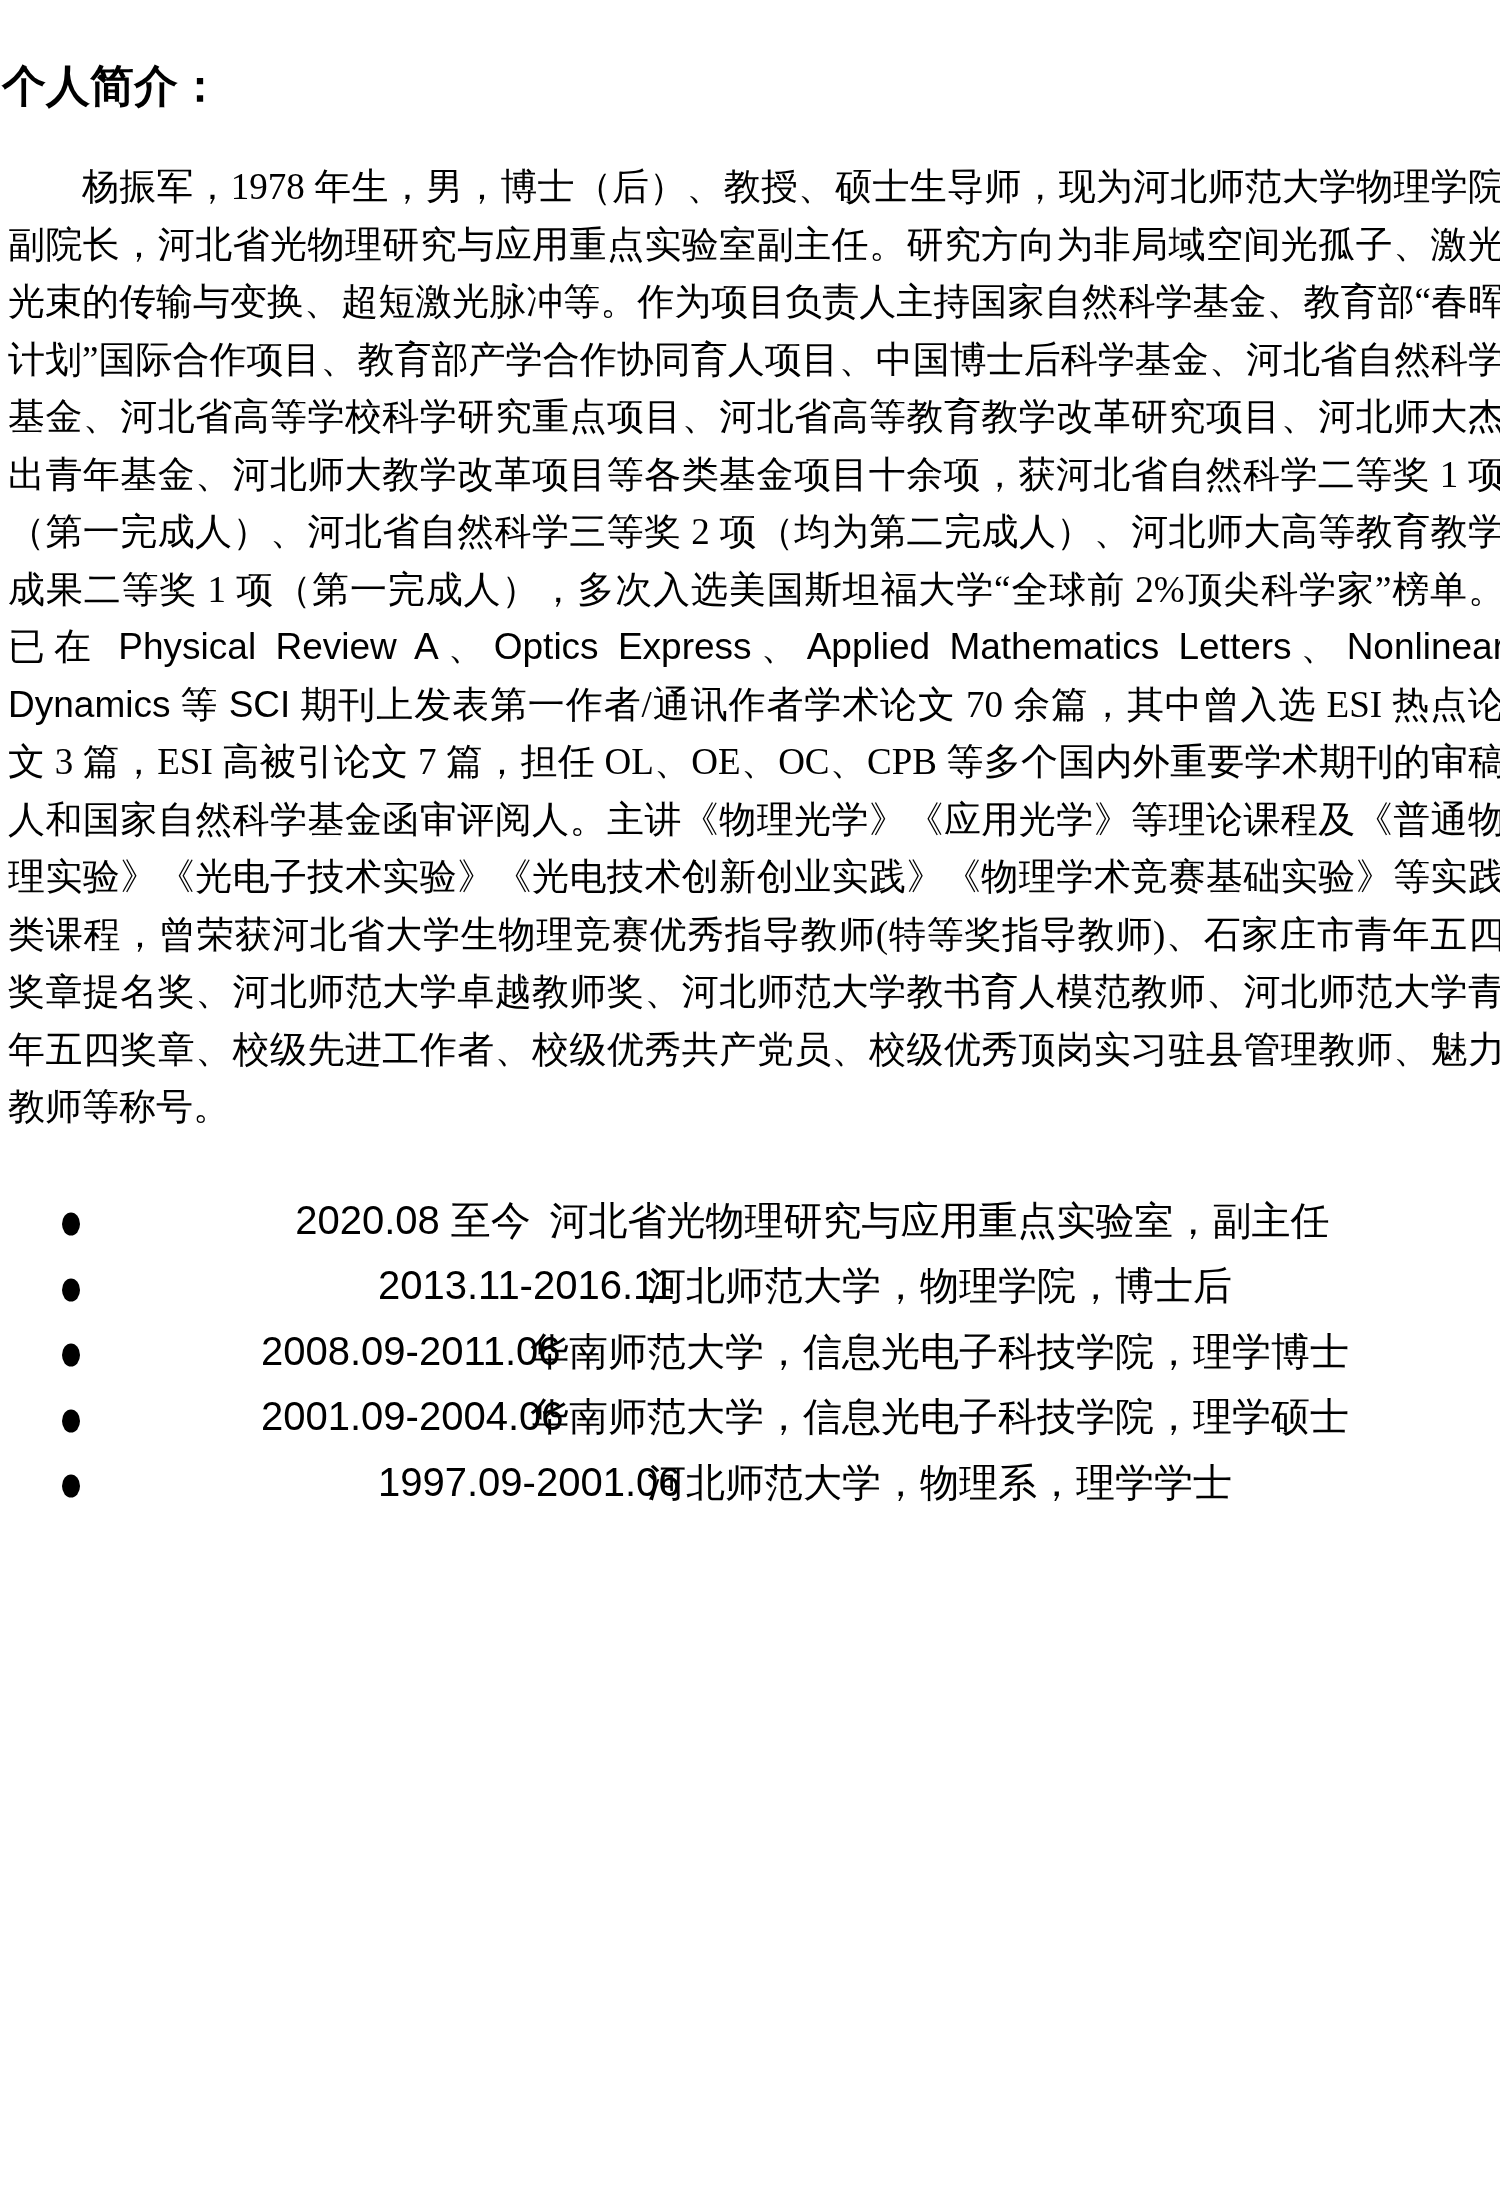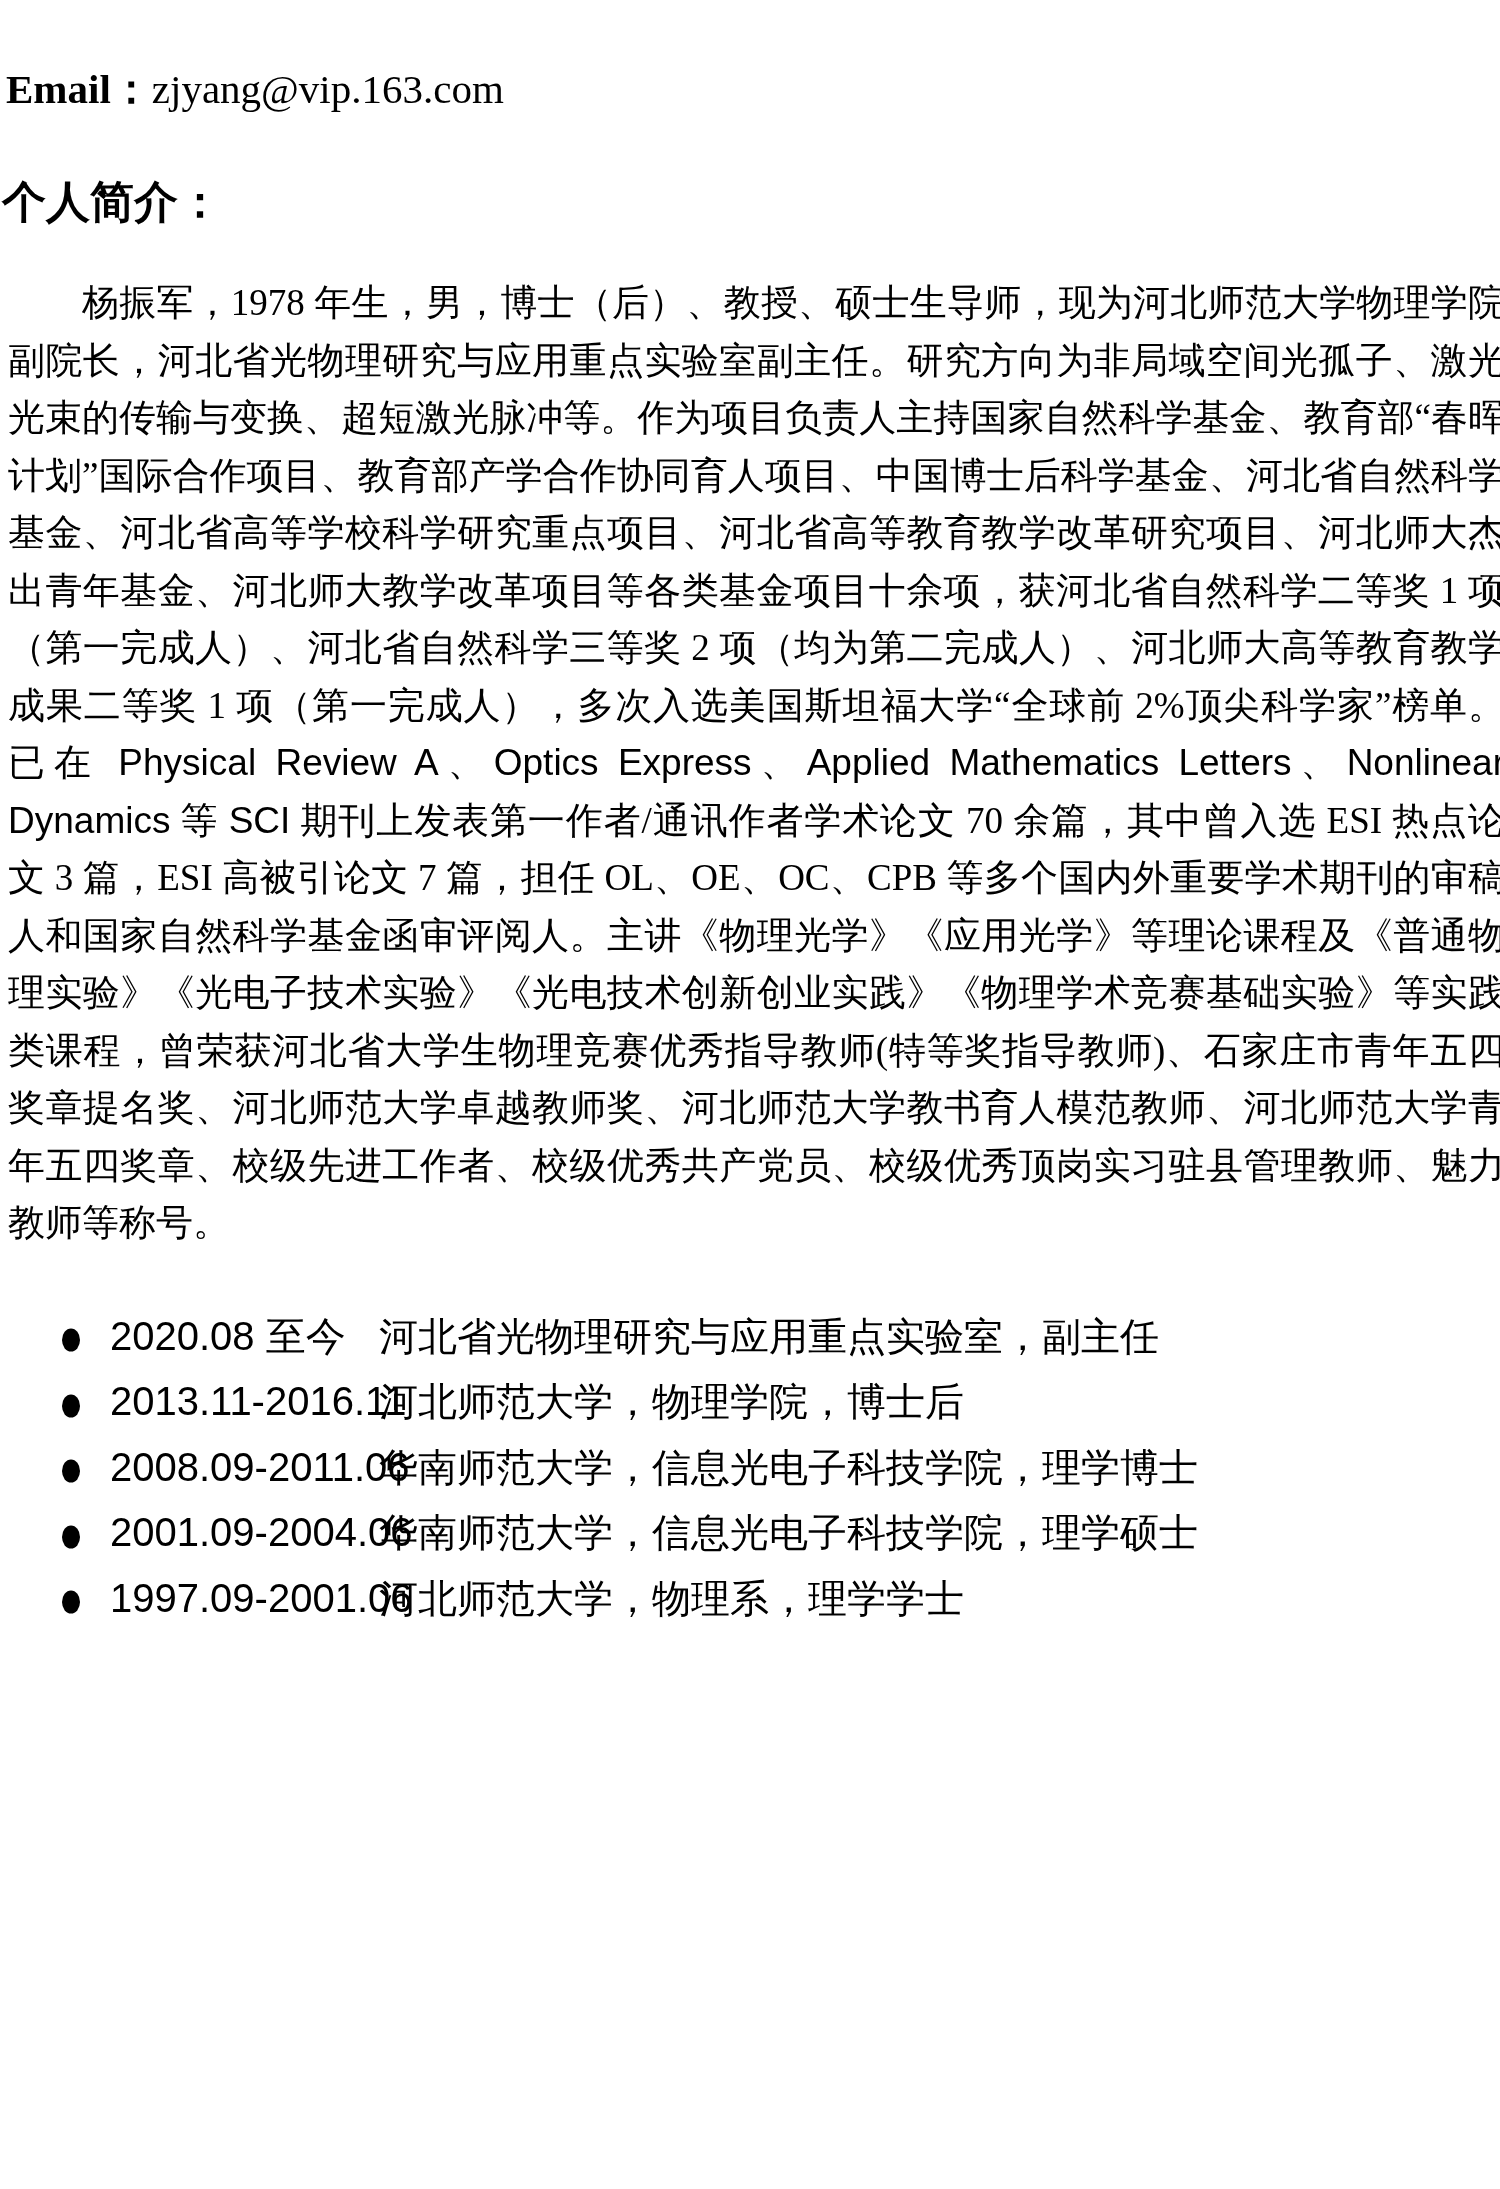--- a/index.html
+++ b/index.html
@@ -76,20 +76,21 @@
     padding-left: 8px;
   }
   .seg-cn { font-family: "Liberation Serif", serif; }
   .seg-en { font-family: "Liberation Sans", sans-serif; }
 
   
   ul.bullet-list {
     list-style: none;
     margin: 56px 0 0 0;
     padding: 0;
+    text-align: center;
   }
   ul.bullet-list li {
     position: relative;
     padding-left: 110px;
     min-height: 57.5px;
     line-height: 57.5px;
     white-space: nowrap;
   }
   .bullet {
     position: absolute;
@@ -113,23 +114,20 @@
     font-family: "Liberation Serif", serif;
   }
 </style>
 </head>
 <body>
 
 <div class="page">
 
 
 
-  <div class="email-row">
-    <span class="email-label">Email：</span><span class="email-address">zjyang@vip.163.com</span>
-  </div>
 
   <h2 class="section-heading-serif">个人简介：</h2>
 
   <p class="intro-paragraph"><span class="seg-cn">杨振军，1978 年生，男，博士（后）、教授、硕士生导师，现为河北师范大学物理学院副院长，河北省光物理研究与应用重点实验室副主任。研究方向为非局域空间光孤子、激光光束的传输与变换、超短激光脉冲等。作为项目负责人主持国家自然科学基金、教育部“春晖计划”国际合作项目、教育部产学合作协同育人项目、中国博士后科学基金、河北省自然科学基金、河北省高等学校科学研究重点项目、河北省高等教育教学改革研究项目、河北师大杰出青年基金、河北师大教学改革项目等各类基金项目十余项，获河北省自然科学二等奖 1 项（第一完成人）、河北省自然科学三等奖 2 项（均为第二完成人）、河北师大高等教育教学成果二等奖 1 项（第一完成人），多次入选美国斯坦福大学“全球前 2%顶尖科学家”榜单。已在 </span><span class="seg-en">Physical Review A</span><span class="seg-cn">、</span><span class="seg-en">Optics Express</span><span class="seg-cn">、</span><span class="seg-en">Applied Mathematics Letters</span><span class="seg-cn">、</span><span class="seg-en">Nonlinear Dynamics</span><span class="seg-cn"> 等 </span><span class="seg-en">SCI</span><span class="seg-cn"> 期刊上发表第一作者/通讯作者学术论文 70 余篇，其中曾入选 ESI 热点论文 3 篇，ESI 高被引论文 7 篇，担任 OL、OE、OC、CPB 等多个国内外重要学术期刊的审稿人和国家自然科学基金函审评阅人。主讲《物理光学》《应用光学》等理论课程及《普通物理实验》《光电子技术实验》《光电技术创新创业实践》《物理学术竞赛基础实验》等实践类课程，曾荣获河北省大学生物理竞赛优秀指导教师(特等奖指导教师)、石家庄市青年五四奖章提名奖、河北师范大学卓越教师奖、河北师范大学教书育人模范教师、河北师范大学青年五四奖章、校级先进工作者、校级优秀共产党员、校级优秀顶岗实习驻县管理教师、魅力教师等称号。</span></p>
 
 
   <ul class="bullet-list">
       <li>
       <span class="bullet"></span>
       <span class="period">2020.08 至今</span>

